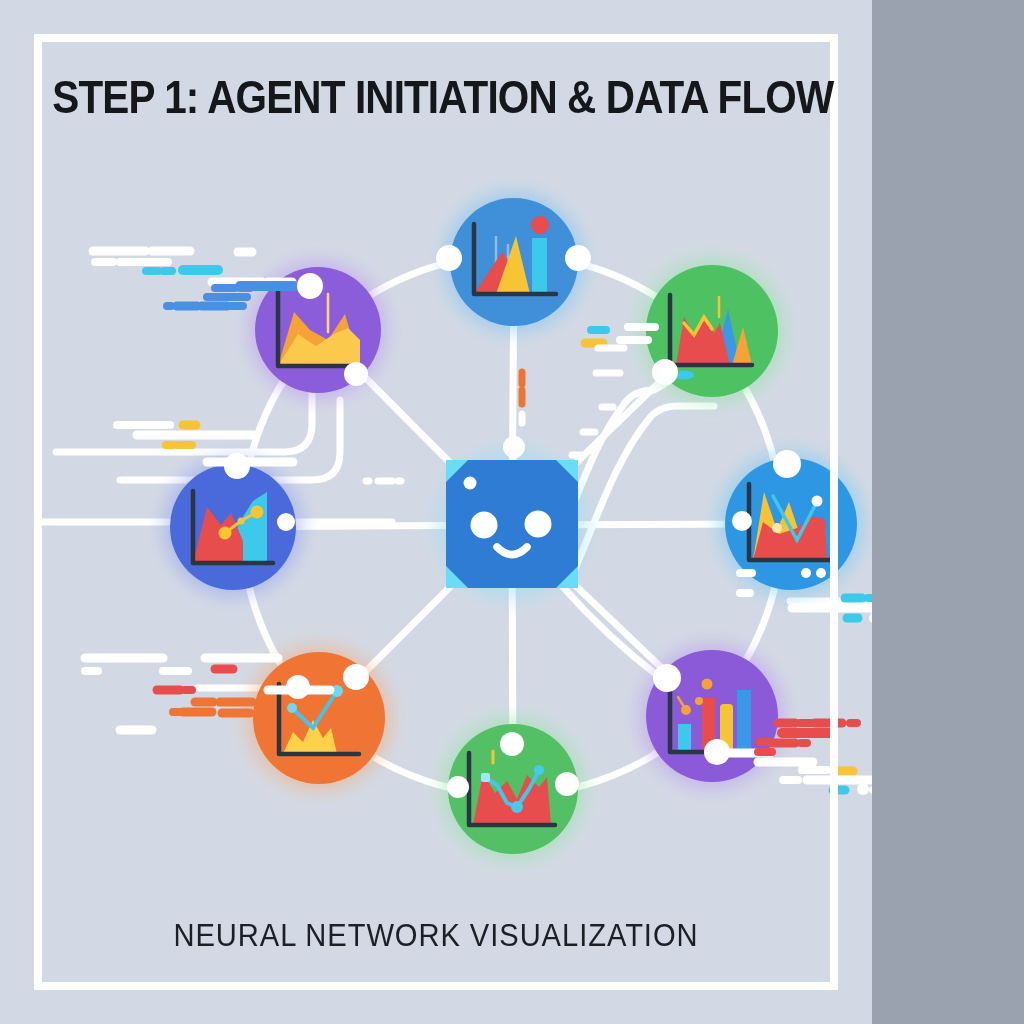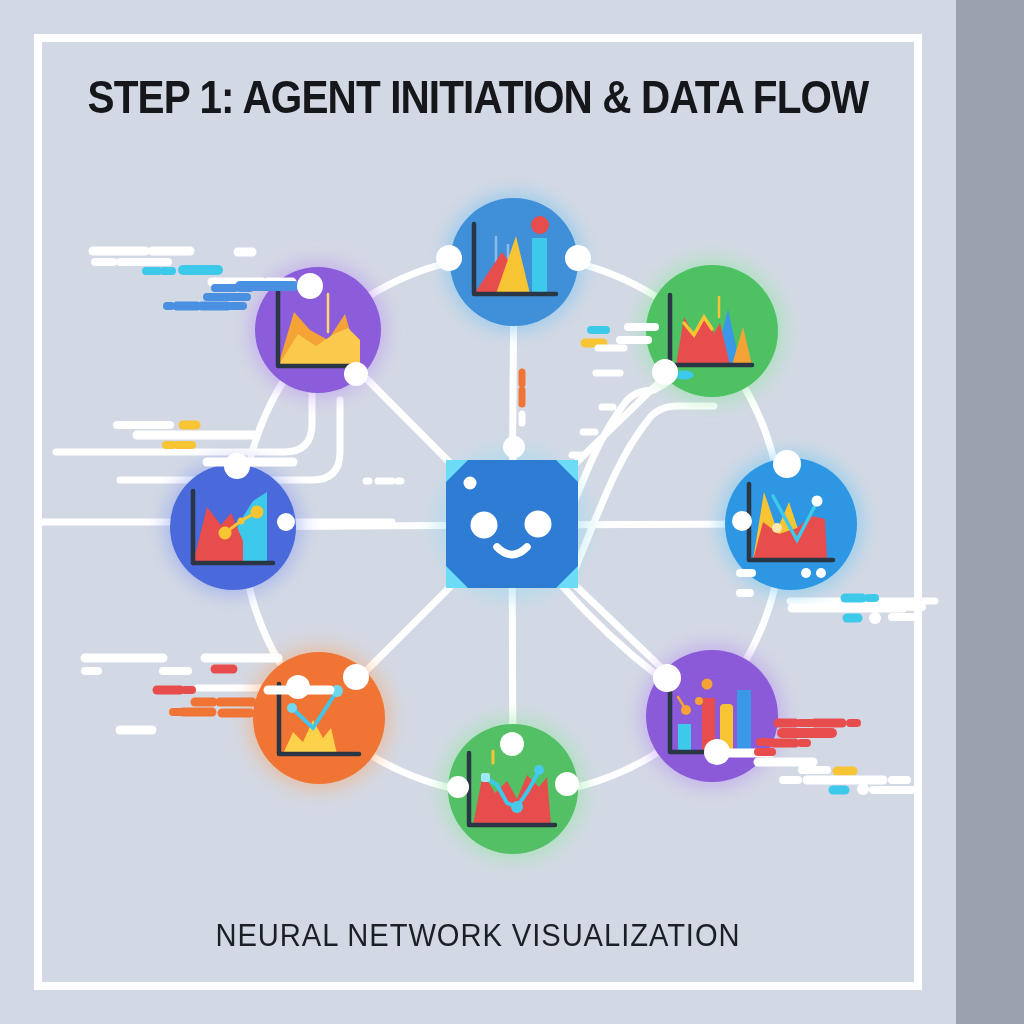--- a/index.html
+++ b/index.html
@@ -1,17 +1,17 @@
 <!DOCTYPE html>
 <html><head>
 <meta charset="utf-8">
 <style>
   html,body{margin:0;padding:0;background:#9aa2b0;}
   .stage{
-    position:relative;width:956px;height:1024px;overflow:hidden;
+    position:relative;width:872px;height:1024px;overflow:hidden;
     font-family:"Liberation Sans",sans-serif;background:#d3d9e4;
   }
   .frame{position:absolute;inset:34px;border:8px solid #fff;pointer-events:none;z-index:5;}
   .title{
     position:absolute;top:70px;left:0;right:0;text-align:center;
     font-size:46px;font-weight:700;letter-spacing:-1px;color:#15171b;
     transform:scaleX(0.88);white-space:nowrap;z-index:6;
   }
   .footer{
     position:absolute;top:918px;left:0;right:0;text-align:center;

